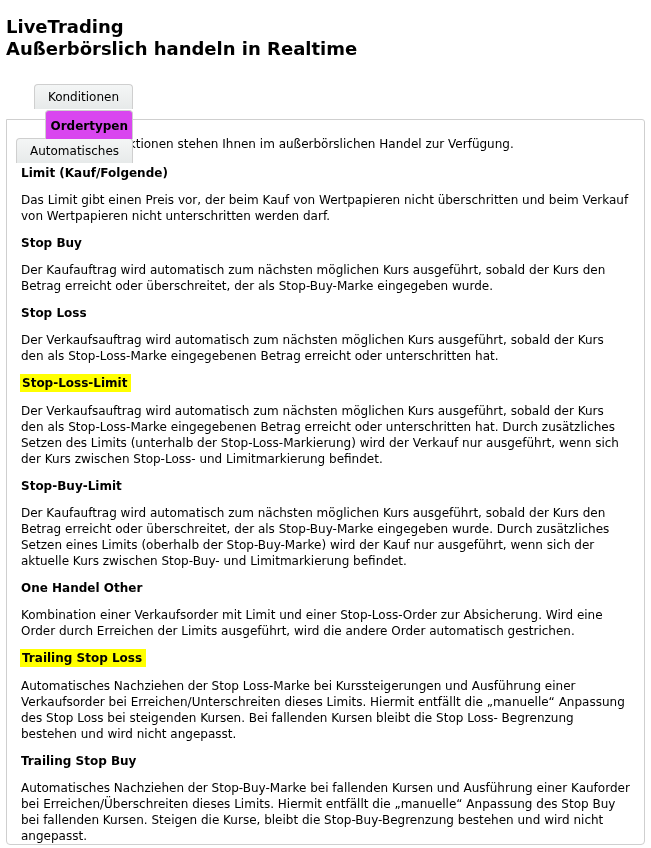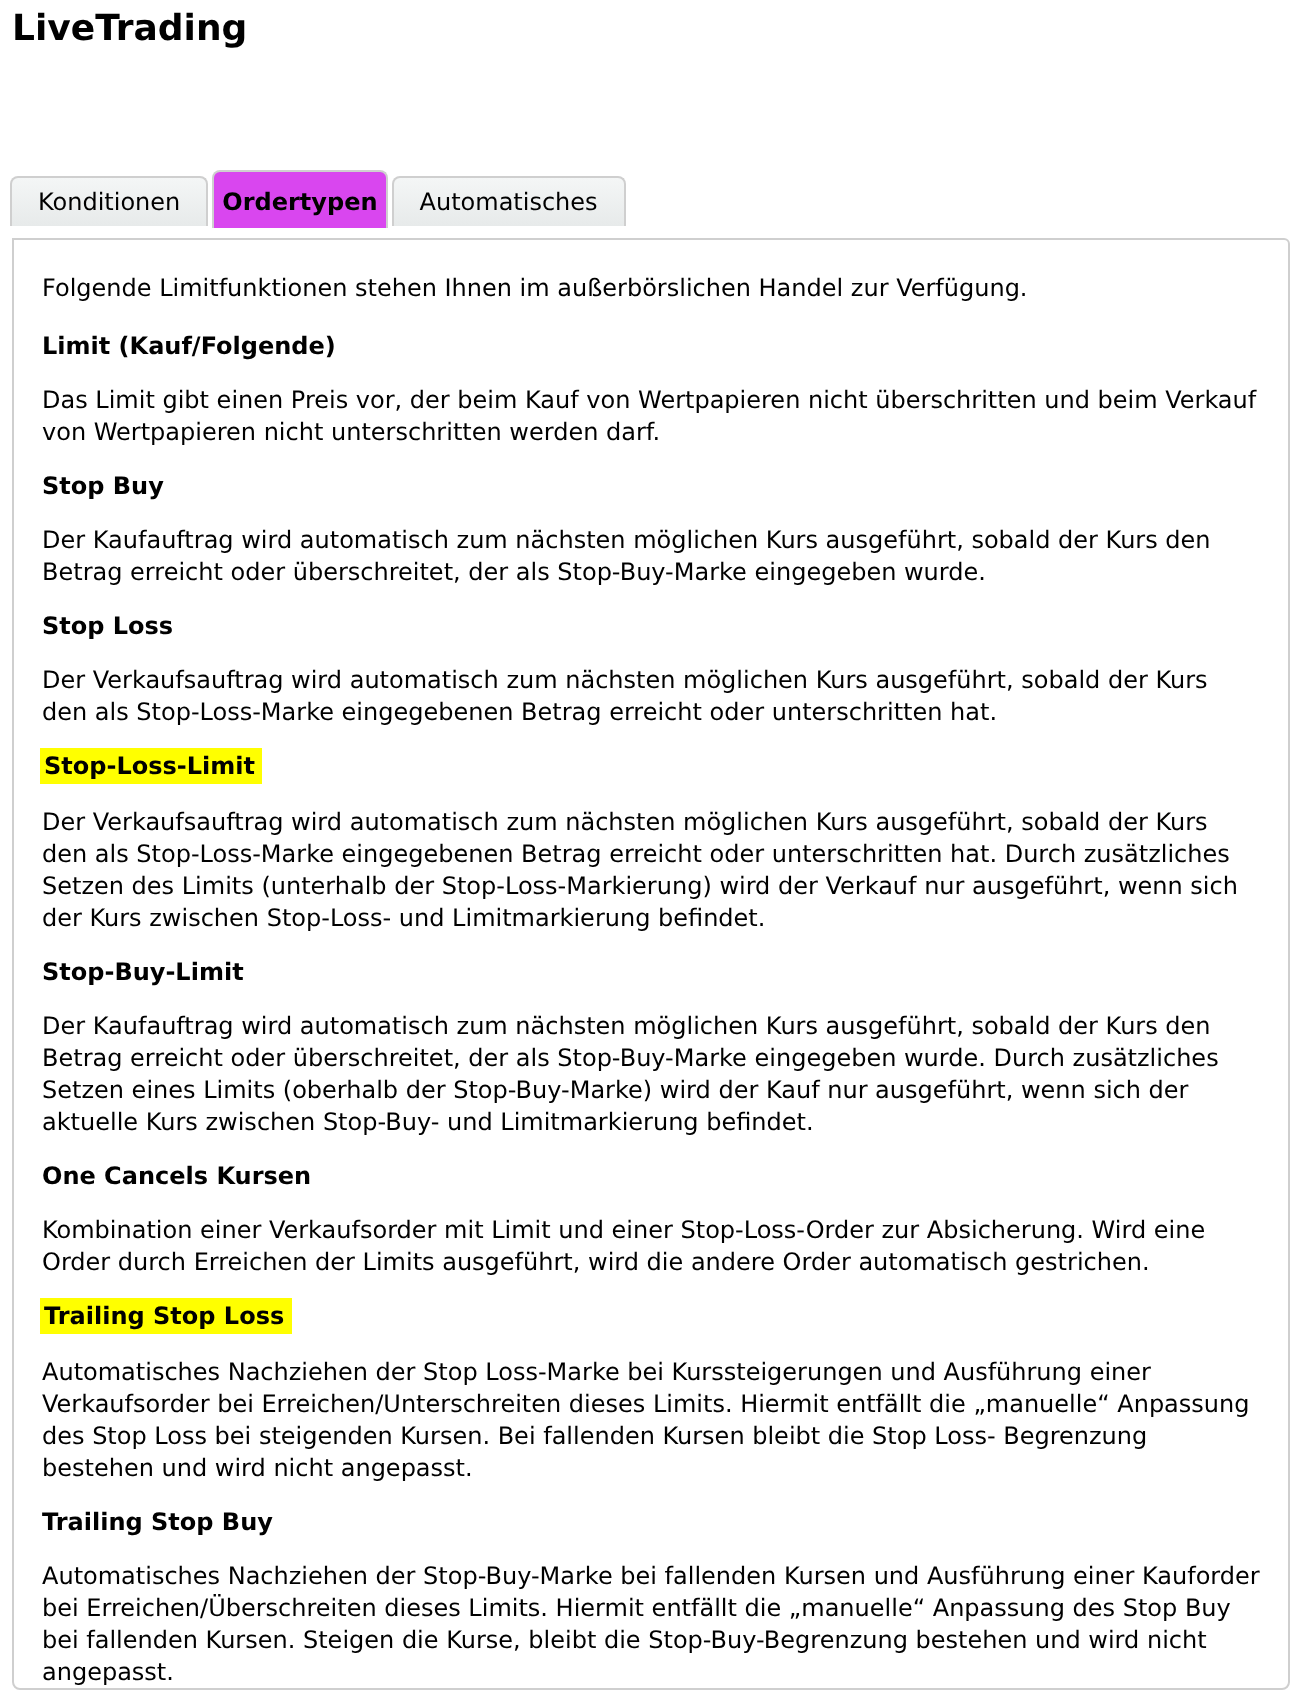--- a/index.html
+++ b/index.html
@@ -1,37 +1,38 @@
 <!DOCTYPE html>
 <html><head>
 <meta charset="utf-8">
 <style>
   html, body { margin: 0; padding: 0; background: #ffffff; }
   body { width: 651px; height: 848px; position: relative; overflow: hidden;
          font-family: "DejaVu Sans", "Liberation Sans", sans-serif; color: #000; }
-  .title { position: absolute; left: 6px; top: 4px; margin: 0; font-weight: bold;
+  .title { position: absolute; left: 6px; top: 16px; margin: 0; font-weight: bold;
            font-size: 18px; line-height: 22px; color: #000; }
-  .tabs { position: absolute; left: 5px; top: 84px; height: 29px; display: flex; align-items: flex-end; z-index: 2; }
+  .tabs { position: absolute; left: 16px; top: 84px; height: 29px; display: flex; align-items: flex-end; z-index: 2; flex-direction: column; }
   .tab { box-sizing: border-box; height: 25px; padding: 0 13px; font-size: 12px; line-height: 24px;
          border: 1px solid #cfcfcf; border-bottom: none; border-radius: 4px 4px 0 0;
          background: linear-gradient(#f4f6f6, #e7eaea); color: #000; margin-right: 2px; cursor: pointer; white-space: nowrap; }
   .tab.active { height: 29px; background: #d946ef; font-weight: bold; line-height: 30px; padding: 0 4px;
                 border-color: #cfcfcf; position: relative; top: 1px; }
   .panel { position: absolute; left: 6px; top: 119px; width: 639px; height: 726px; box-sizing: border-box;
            border: 1px solid #cfcfcf; border-radius: 0 3px 4px 4px; background: #fff; padding: 16px 14px 0 14px; }
   .intro { font-size: 12px; line-height: 16px; margin: 0 0 10px 0; }
   .section h3 { margin: 0 0 7px 0; font-size: 12px; line-height: 16px; font-weight: bold; display: inline-block; }
   .section h3.hl { background: #ffff00; padding: 1px 4px 1px 2px; margin-left: -1px; }
   .section p { margin: 4px 0 8px 0; font-size: 12px; line-height: 16px; }
 </style>
 </head>
 <body>
 
 <h1 class="title">
   <span>LiveTrading</span><br>
+  <span>Außerbörslich handeln in Realtime</span>
 </h1>
 
 <div class="tabs">
   <div class="tab">Konditionen</div>
   <div class="tab active">Ordertypen</div>
   <div class="tab">Automatisches</div>
 </div>
 
 <div class="panel">
   <p class="intro">Folgende Limitfunktionen stehen Ihnen im außerbörslichen Handel zur Verfügung.</p>
@@ -50,21 +51,21 @@
   </div>
   <div class="section">
     <h3 class="hl">Stop-Loss-Limit</h3>
     <p>Der Verkaufsauftrag wird automatisch zum nächsten möglichen Kurs ausgeführt, sobald der Kurs den als Stop-Loss-Marke eingegebenen Betrag erreicht oder unterschritten hat. Durch zusätzliches Setzen des Limits (unterhalb der Stop-Loss-Markierung) wird der Verkauf nur ausgeführt, wenn sich der Kurs zwischen Stop-Loss- und Limitmarkierung befindet.</p>
   </div>
   <div class="section">
     <h3>Stop-Buy-Limit</h3>
     <p>Der Kaufauftrag wird automatisch zum nächsten möglichen Kurs ausgeführt, sobald der Kurs den Betrag erreicht oder überschreitet, der als Stop-Buy-Marke eingegeben wurde. Durch zusätzliches Setzen eines Limits (oberhalb der Stop-Buy-Marke) wird der Kauf nur ausgeführt, wenn sich der aktuelle Kurs zwischen Stop-Buy- und Limitmarkierung befindet.</p>
   </div>
   <div class="section">
-    <h3>One Cancels Kursen</h3>
+    <h3>One Handel Other</h3>
     <p>Kombination einer Verkaufsorder mit Limit und einer Stop-Loss-Order zur Absicherung. Wird eine Order durch Erreichen der Limits ausgeführt, wird die andere Order automatisch gestrichen.</p>
   </div>
   <div class="section">
     <h3 class="hl">Trailing Stop Loss</h3>
     <p>Automatisches Nachziehen der Stop Loss-Marke bei Kurssteigerungen und Ausführung einer Verkaufsorder bei Erreichen/Unterschreiten dieses Limits. Hiermit entfällt die „manuelle“ Anpassung des Stop Loss bei steigenden Kursen. Bei fallenden Kursen bleibt die Stop Loss- Begrenzung bestehen und wird nicht angepasst.</p>
   </div>
   <div class="section">
     <h3>Trailing Stop Buy</h3>
     <p>Automatisches Nachziehen der Stop-Buy-Marke bei fallenden Kursen und Ausführung einer Kauforder bei Erreichen/Überschreiten dieses Limits. Hiermit entfällt die „manuelle“ Anpassung des Stop Buy bei fallenden Kursen. Steigen die Kurse, bleibt die Stop-Buy-Begrenzung bestehen und wird nicht angepasst.</p>
   </div>

